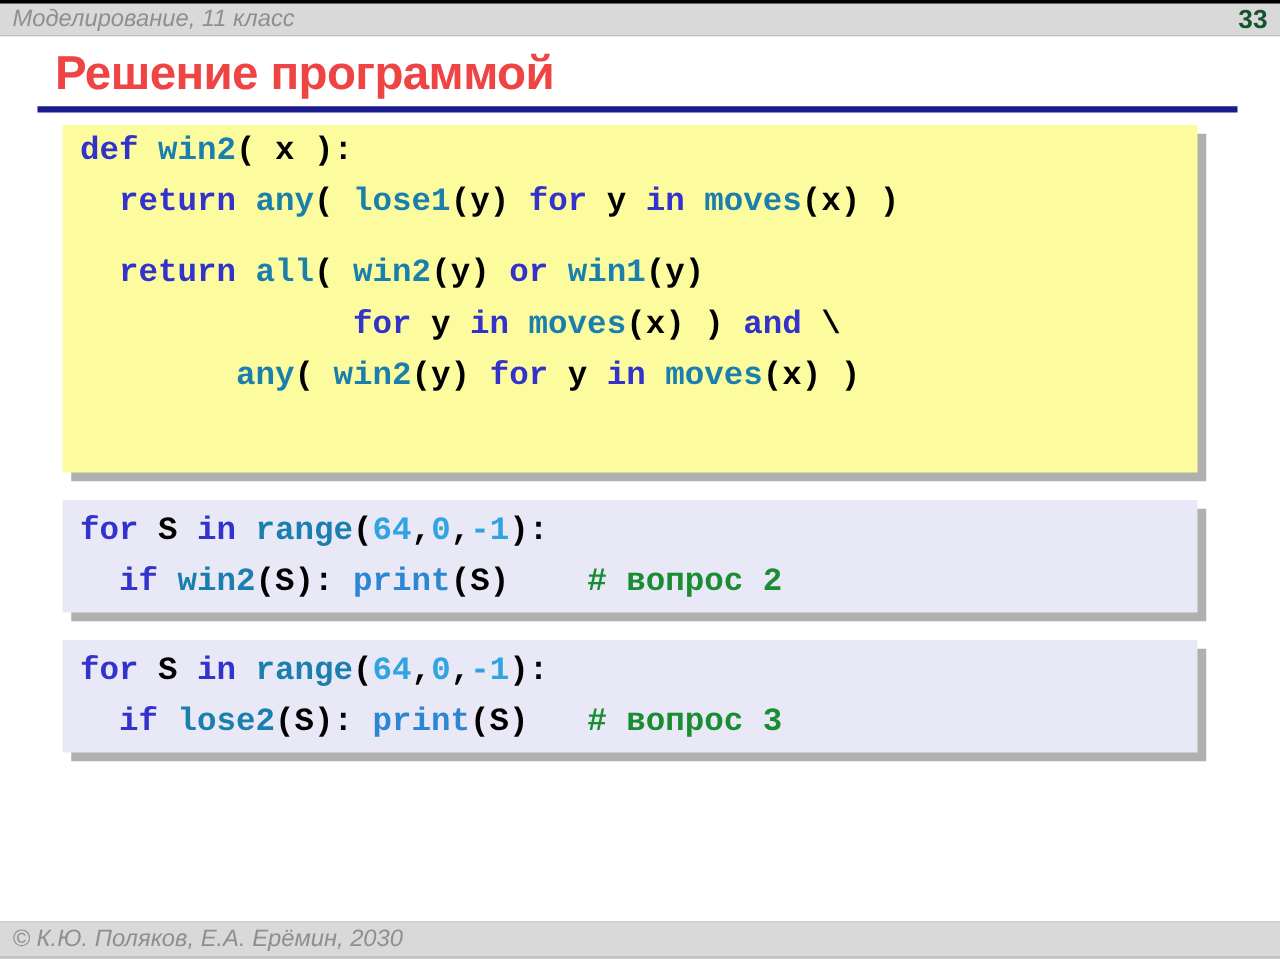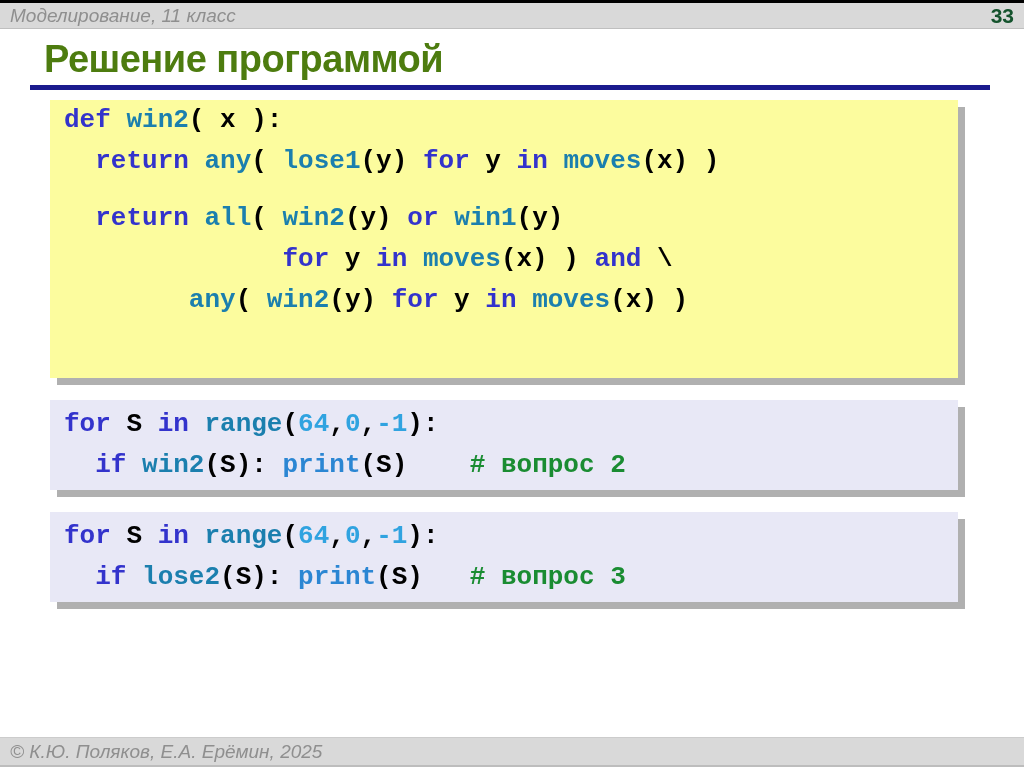--- a/index.html
+++ b/index.html
@@ -13,21 +13,21 @@
   .topbar{
     position:absolute;left:0;top:3px;width:1024px;height:26px;background:#d9d9d9;
     border-bottom:1px solid #bfbfbf;box-sizing:border-box;
     display:flex;justify-content:space-between;align-items:center;padding:0 10px;
   }
   .course{font-style:italic;color:#8f8f8f;font-size:19px;}
   .pagenum{font-weight:bold;color:#14532d;font-size:21px;}
   
   .title{
     position:absolute;left:44px;top:38px;font-size:38px;font-weight:bold;
-    color:#4d7c0f;letter-spacing:-0.5px;white-space:nowrap;
+    color:#ef4444;letter-spacing:-0.5px;white-space:nowrap;
   }
   .title-rule{position:absolute;left:30px;top:85px;width:960px;height:5px;background:#1b1b8e;}
   
   .code-card{
     position:absolute;left:50px;width:908px;box-sizing:border-box;
     box-shadow:7px 7px 0 #b0b0b0;
     font-family:"Liberation Mono","DejaVu Sans Mono",monospace;
     font-weight:bold;font-size:26px;
   }
   #block0{top:100px;height:278px;padding:0 0 8px 14px;}
@@ -67,14 +67,14 @@
 <div class="code-card" id="block1" style="background: rgb(232, 232, 246);">
     <div class="code-line"><span style="color: rgb(51, 51, 204);">for</span><span style="color: rgb(0, 0, 0);"> S </span><span style="color: rgb(51, 51, 204);">in</span><span style="color: rgb(0, 0, 0);"> </span><span style="color: rgb(27, 127, 174);">range</span><span style="color: rgb(0, 0, 0);">(</span><span style="color: rgb(48, 163, 224);">64</span><span style="color: rgb(0, 0, 0);">,</span><span style="color: rgb(48, 163, 224);">0</span><span style="color: rgb(0, 0, 0);">,</span><span style="color: rgb(48, 163, 224);">-1</span><span style="color: rgb(0, 0, 0);">):</span></div>
     <div class="code-line"><span style="color: rgb(0, 0, 0);">  </span><span style="color: rgb(51, 51, 204);">if</span><span style="color: rgb(0, 0, 0);"> </span><span style="color: rgb(27, 127, 174);">win2</span><span style="color: rgb(0, 0, 0);">(S): </span><span style="color: rgb(43, 134, 211);">print</span><span style="color: rgb(0, 0, 0);">(S)    </span><span style="color: rgb(26, 140, 50);"># вопрос 2</span></div>
   </div>
 <div class="code-card" id="block2" style="background: rgb(232, 232, 246);">
     <div class="code-line"><span style="color: rgb(51, 51, 204);">for</span><span style="color: rgb(0, 0, 0);"> S </span><span style="color: rgb(51, 51, 204);">in</span><span style="color: rgb(0, 0, 0);"> </span><span style="color: rgb(27, 127, 174);">range</span><span style="color: rgb(0, 0, 0);">(</span><span style="color: rgb(48, 163, 224);">64</span><span style="color: rgb(0, 0, 0);">,</span><span style="color: rgb(48, 163, 224);">0</span><span style="color: rgb(0, 0, 0);">,</span><span style="color: rgb(48, 163, 224);">-1</span><span style="color: rgb(0, 0, 0);">):</span></div>
     <div class="code-line"><span style="color: rgb(0, 0, 0);">  </span><span style="color: rgb(51, 51, 204);">if</span><span style="color: rgb(0, 0, 0);"> </span><span style="color: rgb(27, 127, 174);">lose2</span><span style="color: rgb(0, 0, 0);">(S): </span><span style="color: rgb(43, 134, 211);">print</span><span style="color: rgb(0, 0, 0);">(S)   </span><span style="color: rgb(26, 140, 50);"># вопрос 3</span></div>
   </div>
 
 <div class="footer">
-  <span>© К.Ю. Поляков, Е.А. Ерёмин, 2025</span>
+  <span>© К.Ю. Поляков, Е.А. Ерёмин, 2030</span>
 </div>
 
 </body></html>

